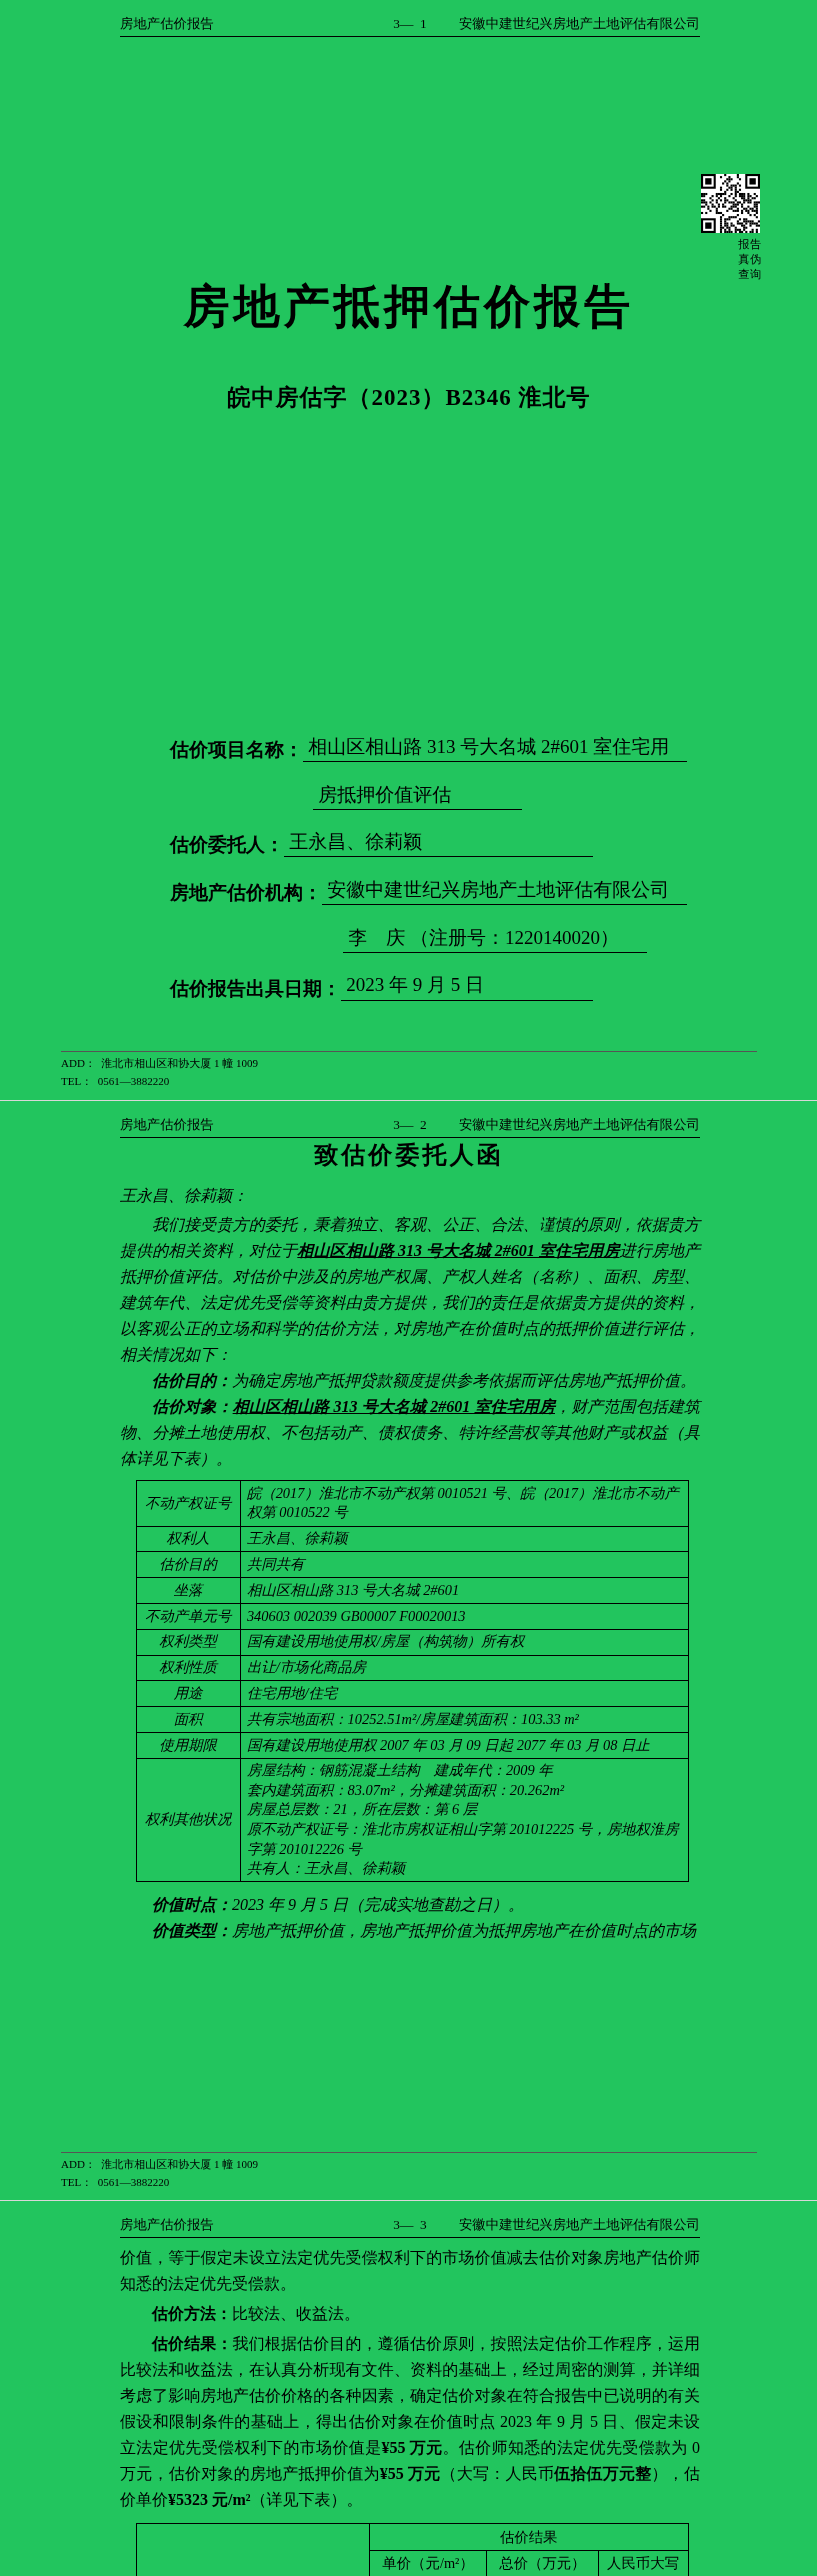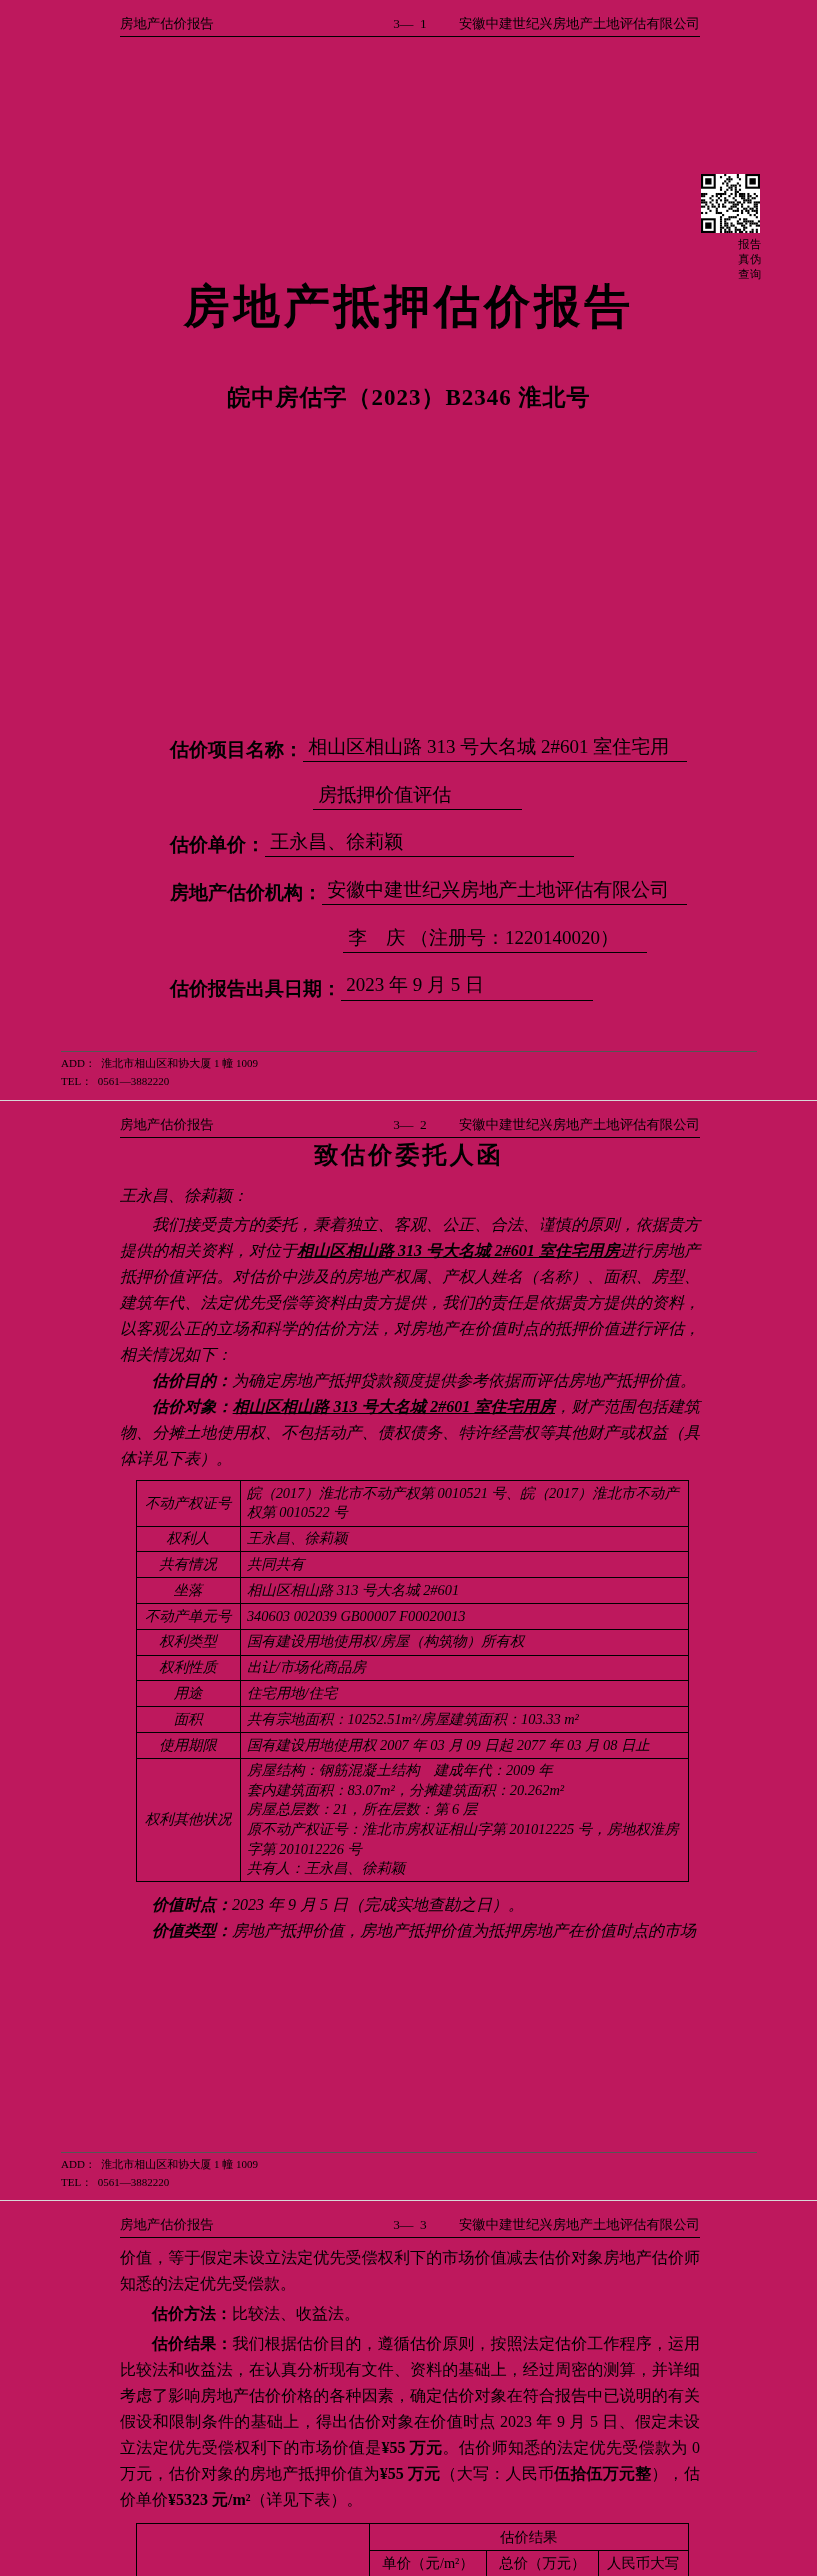--- a/index.html
+++ b/index.html
@@ -1,18 +1,18 @@
 <!DOCTYPE html>
 <html style="font-size:8.2px"><head>
 <meta charset="utf-8">
 <style>
   html,body{margin:0;padding:0;background:#fff;}
   .document{position:relative;width:818px;height:3300px;background:#fff;color:#000;
             font-family:"Liberation Serif","DejaVu Serif",serif;}
-  .page{position:absolute;left:0;width:818px;height:1100px;background:#be185d;overflow:hidden;box-sizing:border-box;}
+  .page{position:absolute;left:0;width:818px;height:1100px;background:#22c55e;overflow:hidden;box-sizing:border-box;}
   #page1{top:0;}
   #page2{top:1100px;border-top:1px solid #d8d8d8;}
   #page3{top:2200px;border-top:1px solid #d8d8d8;}
 
   
   .page-header{position:absolute;top:15.5px;left:120px;right:118px;height:20.6px;
                border-bottom:1px solid #000;font-size:13.4px;line-height:16.5px;}
   .ph-left{position:absolute;left:0;top:0;}
   .ph-center{position:absolute;left:50%;top:0;transform:translateX(-50%);white-space:pre;}
   .ph-right{position:absolute;right:0;top:0;}
@@ -328,21 +328,21 @@
 
     <div class="cover-form">
       <div class="form-row">
         <span class="f-label">估价项目名称：</span>
         <span class="f-value f-grow f-left">相山区相山路 313 号大名城 2#601 室住宅用</span>
       </div>
       <div class="form-row">
         <span class="f-value w386 ind278">房抵押价值评估</span>
       </div>
       <div class="form-row">
-        <span class="f-label">估价单价：</span>
+        <span class="f-label">估价委托人：</span>
         <span class="f-value w580">王永昌、徐莉颖</span>
       </div>
       <div class="form-row">
         <span class="f-label">房地产估价机构：</span>
         <span class="f-value f-grow">安徽中建世纪兴房地产土地评估有限公司</span>
       </div>
       <div class="form-row">
         <span class="f-value w570 ind336">李　庆 （注册号：1220140020）</span>
       </div>
       <div class="form-row">
@@ -379,21 +379,21 @@
         <tbody>
           <tr>
             <td class="pt-label">不动产权证号</td>
             <td class="pt-value">皖（2017）淮北市不动产权第 0010521 号、皖（2017）淮北市不动产权第 0010522 号</td>
           </tr>
           <tr>
             <td class="pt-label">权利人</td>
             <td class="pt-value">王永昌、徐莉颖</td>
           </tr>
           <tr>
-            <td class="pt-label">共有情况</td>
+            <td class="pt-label">估价目的</td>
             <td class="pt-value">共同共有</td>
           </tr>
           <tr>
             <td class="pt-label">坐落</td>
             <td class="pt-value">相山区相山路 313 号大名城 2#601</td>
           </tr>
           <tr>
             <td class="pt-label">不动产单元号</td>
             <td class="pt-value">340603 002039 GB00007 F00020013</td>
           </tr>

